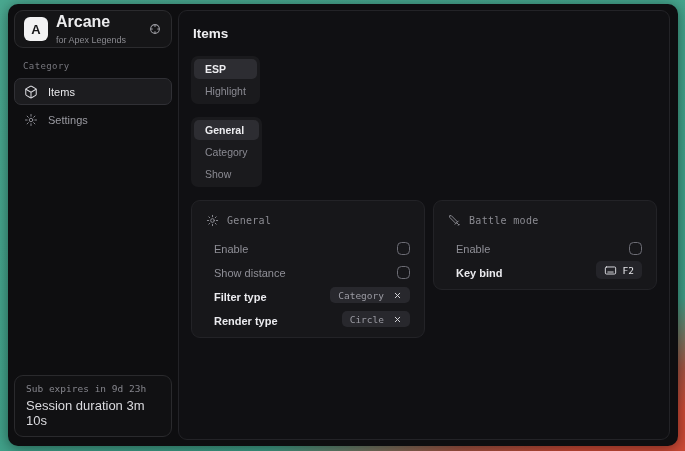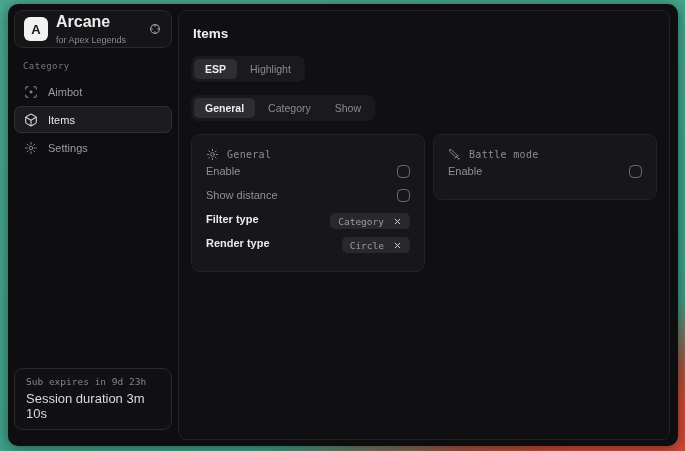--- a/index.html
+++ b/index.html
@@ -27,47 +27,47 @@
   .category-label { font-family:"DejaVu Sans Mono", monospace; font-size:9px; color:#77777e;
     letter-spacing:.4px; margin:13px 0 7px 9px; }
 
   .nav-item { height:27px; display:flex; align-items:center; gap:10px; padding:0 9px;
     border-radius:7px; border:1px solid transparent; color:#9a9aa1; font-size:11px;
     margin-bottom:1px; cursor:default; }
   .nav-item .ico { display:flex; color:#8b8b92; }
   .nav-item.selected { background:#1c1c1f; border-color:#303035; color:#e9e9ec; }
   .nav-item.selected .ico { color:#d7d7dc; }
 
-  .session-card { position:absolute; left:6px; right:6px; bottom:16px;
+  .session-card { position:absolute; left:6px; right:6px; bottom:9px;
     border:1px solid #2a2a2d; border-radius:9px; background:#111113; padding:7px 11px 8px; }
   .session-line1 { font-family:"DejaVu Sans Mono", monospace; font-size:9.5px; color:#85858c; }
   .session-line2 { font-size:13px; color:#dadade; margin-top:4px; }
 
   
   .main { flex:1; padding:6px 8px 6px 0; }
   .main-panel { height:100%; border:1px solid #232327; border-radius:9px;
     background:#101013; padding:12px; }
 
   .page-title { font-size:13.5px; font-weight:700; color:#eeeef1; margin:3px 0 15px 2px; }
 
   .tab-row { margin-bottom:13px; }
-  .tab-group { display:inline-flex; background:#1a1a1d; border-radius:7px; padding:3px; gap:2px; }
+  .tab-group { display:inline-flex; background:#1a1a1d; border-radius:7px; padding:3px; gap:2px;flex-direction:column; }
   .tab { font-size:10.5px; color:#8b8b93; padding:4px 11px; border-radius:5px; white-space:nowrap; cursor:default; }
   .tab.active { background:#2d2d32; color:#ededf0; font-weight:700; }
 
   .cards { display:flex; gap:8px; align-items:flex-start; margin-top:2px; }
   .card { background:#17171a; border:1px solid #232327; border-radius:9px; padding:8px 14px 10px; }
   .card-general { width:234px; flex:none; }
   .card-battle { flex:1; }
 
   .card-header { display:flex; align-items:center; gap:8px; height:22px;
     font-family:"DejaVu Sans Mono", monospace; font-size:10px; letter-spacing:.3px; color:#8b8b92; }
   .card-header .ico { display:flex; color:#8b8b92; }
 
-  .row { display:flex; align-items:flex-start; justify-content:space-between; height:24px; }
+  .row { display:flex; align-items:flex-end; justify-content:space-between; height:24px;margin-left:8px; }
   .row-label { font-size:11px; color:#8f8f97; }
   .row-label.bright { color:#ebebef; font-weight:600; }
 
   .checkbox { width:13px; height:13px; border:1.5px solid #6d6d75; border-radius:4.5px;
     background:transparent; cursor:pointer; }
 
   .select-pill { display:flex; align-items:center; gap:9px; background:#28282d;
     border-radius:5px; padding:2.5px 8px; cursor:pointer; }
   .select-value { font-family:"DejaVu Sans Mono", monospace; font-size:9.5px; color:#9b9ba3; }
   .x-icon { display:flex; color:#d6d6da; cursor:pointer; }
@@ -96,29 +96,20 @@
         <span class="hdr-icon">
           <svg width="14" height="14" viewBox="0 0 24 24" fill="none" stroke="currentColor" stroke-width="1.8" stroke-linecap="round">
             <circle cx="12" cy="12" r="7.5"></circle>
               <path d="M12 4.5v3M12 16.5v3M4.5 12h3M16.5 12h3"></path>
           </svg>
         </span>
       </div>
 
       <div class="category-label">Category</div>
 
-      <div class="nav-item">
-        <span class="ico">
-          <svg width="14" height="14" viewBox="0 0 24 24" fill="none" stroke="currentColor" stroke-width="1.8" stroke-linecap="round">
-            <path d="M3 7V5a2 2 0 0 1 2-2h2M17 3h2a2 2 0 0 1 2 2v2M21 17v2a2 2 0 0 1-2 2h-2M7 21H5a2 2 0 0 1-2-2v-2"></path>
-            <circle cx="12" cy="12" r="1.6" fill="currentColor"></circle>
-          </svg>
-        </span>
-        <span>Aimbot</span>
-      </div>
 
 
       <div class="nav-item selected">
         <span class="ico">
           <svg width="14" height="14" viewBox="0 0 24 24" fill="none" stroke="currentColor" stroke-width="1.8" stroke-linecap="round" stroke-linejoin="round">
             <path d="M21 8v8a2 2 0 0 1-1 1.73l-7 4a2 2 0 0 1-2 0l-7-4A2 2 0 0 1 3 16V8a2 2 0 0 1 1-1.73l7-4a2 2 0 0 1 2 0l7 4A2 2 0 0 1 21 8z"></path>
             <path d="M3.3 7.3 12 12.3l8.7-5M12 22V12.3"></path>
           </svg>
         </span>
         <span>Items</span>
@@ -220,20 +211,32 @@
                 </svg>
               </span>
               <span>Battle mode</span>
             </div>
 
             <div class="row">
               <span class="row-label">Enable</span>
               <span class="checkbox"></span>
             </div>
 
+            <div class="row">
+              <span class="row-label bright">Key bind</span>
+              <span class="keybind-pill">
+                <span class="ico">
+                  <svg width="13" height="13" viewBox="0 0 24 24" fill="none" stroke="currentColor" stroke-width="1.8" stroke-linecap="round">
+                    <rect x="2.5" y="5.5" width="19" height="13" rx="2"></rect>
+                    <path d="M7 14.8h10"></path>
+                  </svg>
+                </span>
+                <span class="key-label">F2</span>
+              </span>
+            </div>
           </div>
 
         </div>
       </div>
     </div>
 
   </div>
 </div>
 
 </body></html>

